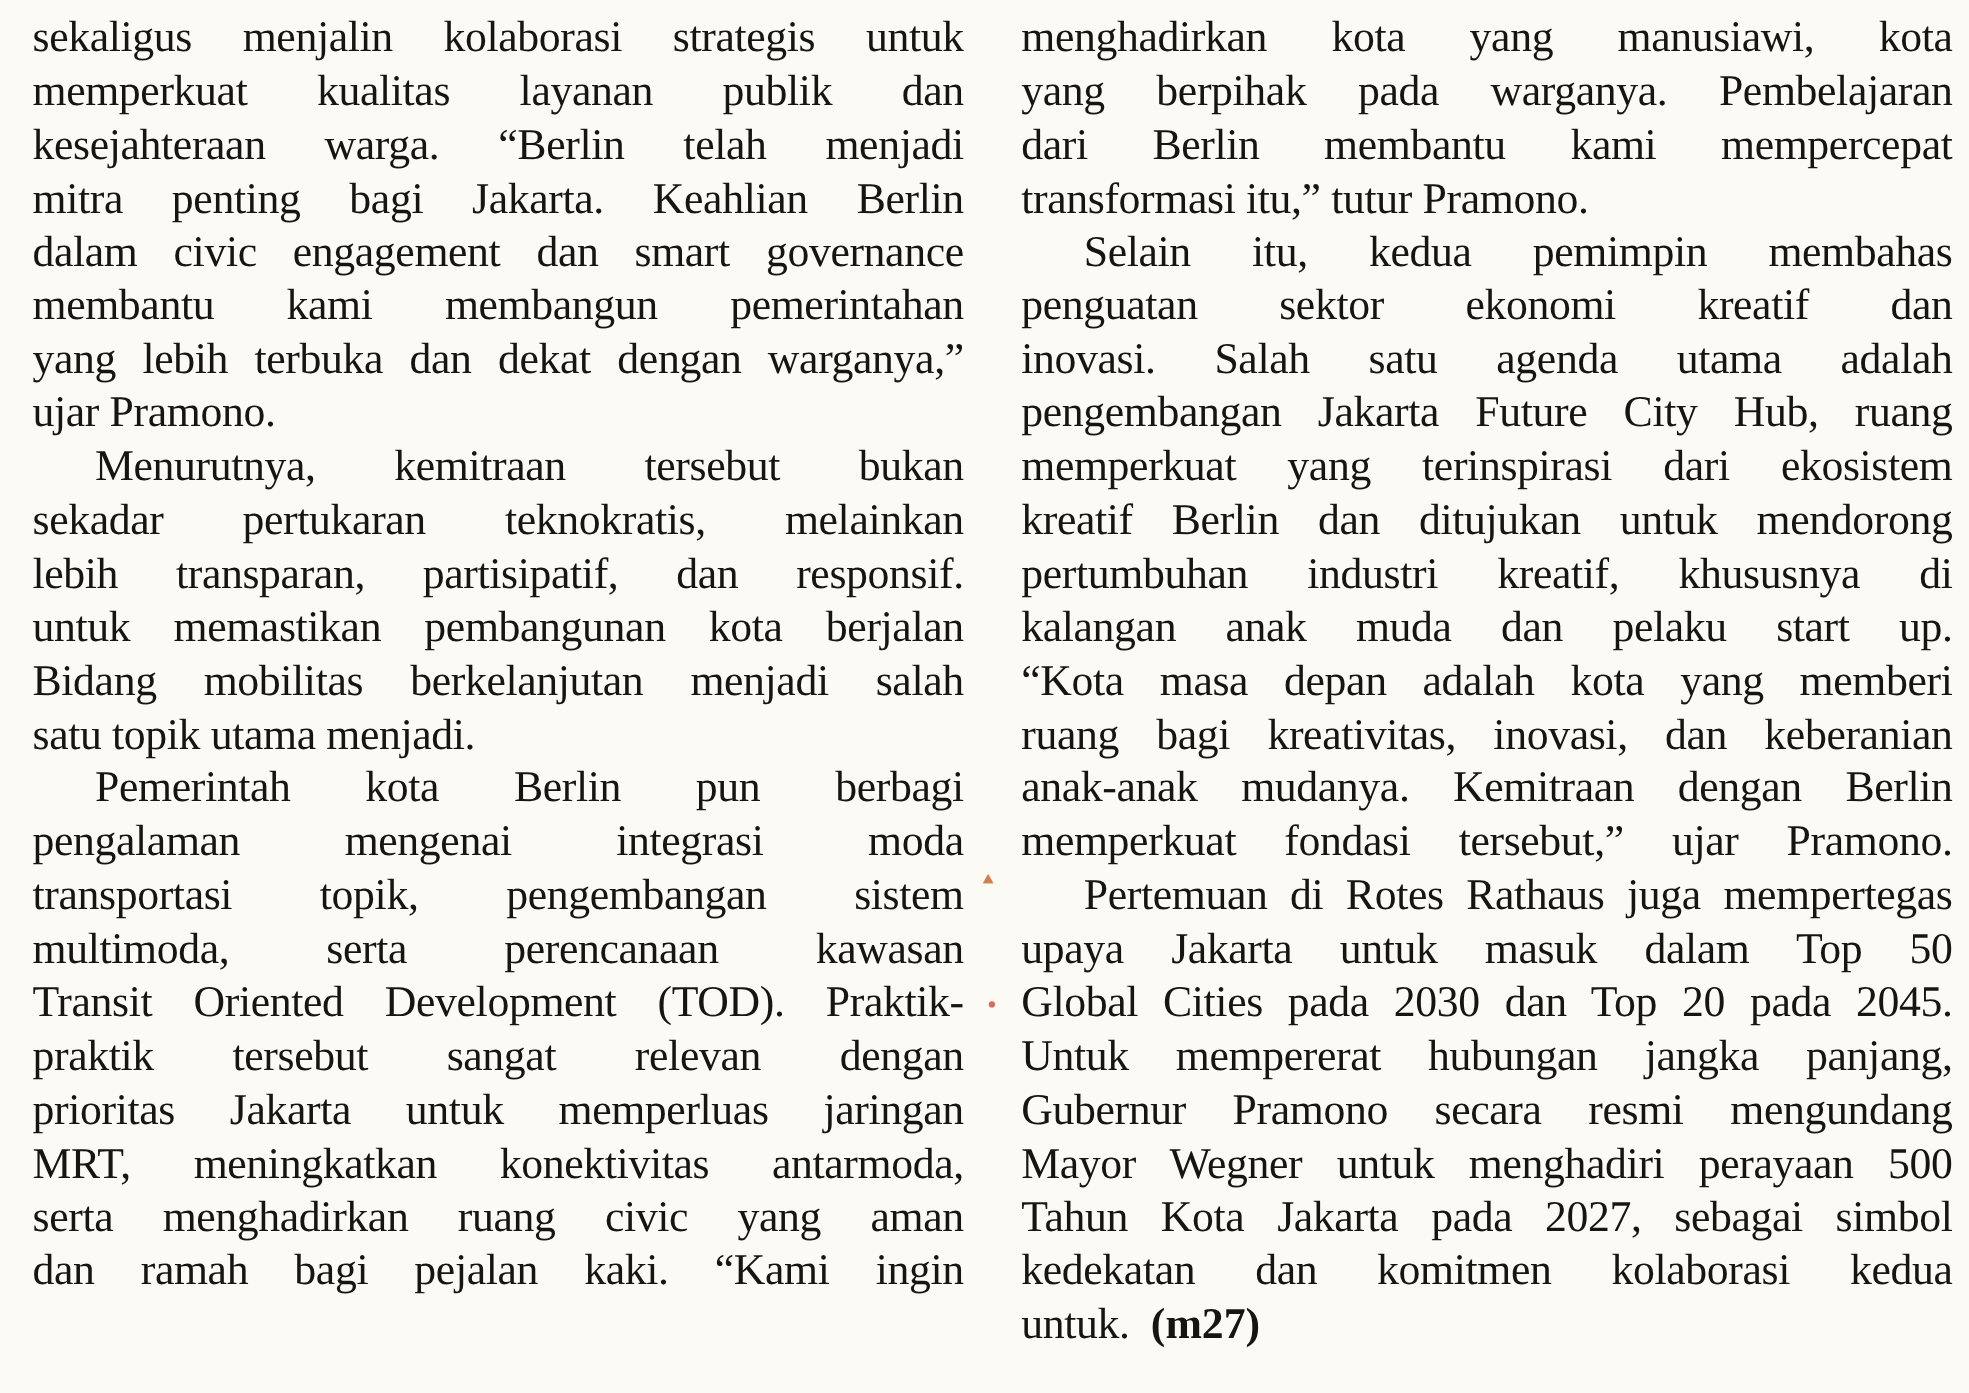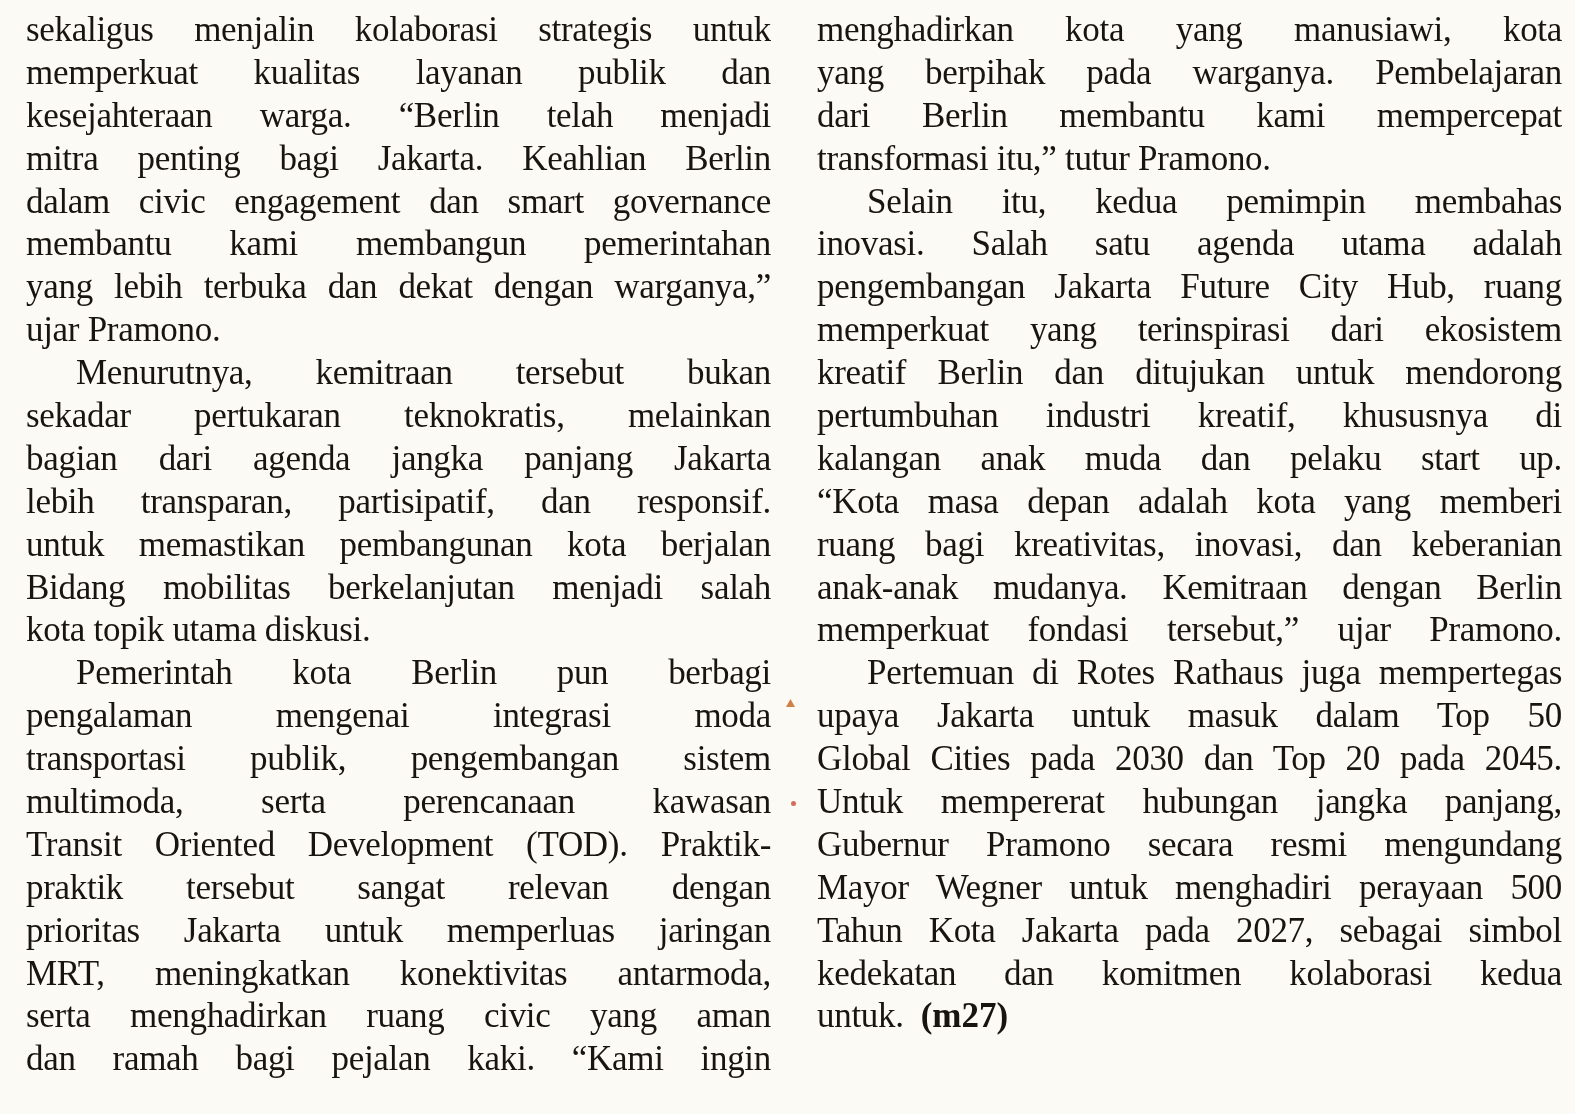--- a/index.html
+++ b/index.html
@@ -65,42 +65,42 @@
       <div class="line just"><span>sekaligus menjalin kolaborasi strategis untuk</span></div>
       <div class="line just"><span>memperkuat kualitas layanan publik dan</span></div>
       <div class="line just"><span>kesejahteraan warga. “Berlin telah menjadi</span></div>
       <div class="line just"><span>mitra penting bagi Jakarta. Keahlian Berlin</span></div>
       <div class="line just"><span>dalam civic engagement dan smart governance</span></div>
       <div class="line just"><span>membantu kami membangun pemerintahan</span></div>
       <div class="line just"><span>yang lebih terbuka dan dekat dengan warganya,”</span></div>
       <div class="line"><span>ujar Pramono.</span></div>
       <div class="line just ind"><span>Menurutnya, kemitraan tersebut bukan</span></div>
       <div class="line just"><span>sekadar pertukaran teknokratis, melainkan</span></div>
-      <div class="line just"><span>bagian dari agenda jangka panjang Jakarta</span></div>
       <div class="line just"><span>lebih transparan, partisipatif, dan responsif.</span></div>
       <div class="line just"><span>untuk memastikan pembangunan kota berjalan</span></div>
       <div class="line just"><span>Bidang mobilitas berkelanjutan menjadi salah</span></div>
-      <div class="line"><span>kota topik utama diskusi.</span></div>
+      <div class="line"><span>satu topik utama menjadi.</span></div>
       <div class="line just ind"><span>Pemerintah kota Berlin pun berbagi</span></div>
       <div class="line just"><span>pengalaman mengenai integrasi moda</span></div>
-      <div class="line just"><span>transportasi publik, pengembangan sistem</span></div>
+      <div class="line just"><span>transportasi topik, pengembangan sistem</span></div>
       <div class="line just"><span>multimoda, serta perencanaan kawasan</span></div>
       <div class="line just"><span>Transit Oriented Development (TOD). Praktik-</span></div>
       <div class="line just"><span>praktik tersebut sangat relevan dengan</span></div>
       <div class="line just"><span>prioritas Jakarta untuk memperluas jaringan</span></div>
       <div class="line just"><span>MRT, meningkatkan konektivitas antarmoda,</span></div>
       <div class="line just"><span>serta menghadirkan ruang civic yang aman</span></div>
       <div class="line just"><span>dan ramah bagi pejalan kaki. “Kami ingin</span></div>
     </div>
   <div class="col">
       <div class="line just"><span>menghadirkan kota yang manusiawi, kota</span></div>
       <div class="line just"><span>yang berpihak pada warganya. Pembelajaran</span></div>
       <div class="line just"><span>dari Berlin membantu kami mempercepat</span></div>
       <div class="line"><span>transformasi itu,” tutur Pramono.</span></div>
       <div class="line just ind"><span>Selain itu, kedua pemimpin membahas</span></div>
+      <div class="line just"><span>penguatan sektor ekonomi kreatif dan</span></div>
       <div class="line just"><span>inovasi. Salah satu agenda utama adalah</span></div>
       <div class="line just"><span>pengembangan Jakarta Future City Hub, ruang</span></div>
       <div class="line just"><span>memperkuat yang terinspirasi dari ekosistem</span></div>
       <div class="line just"><span>kreatif Berlin dan ditujukan untuk mendorong</span></div>
       <div class="line just"><span>pertumbuhan industri kreatif, khususnya di</span></div>
       <div class="line just"><span>kalangan anak muda dan pelaku start up.</span></div>
       <div class="line just"><span>“Kota masa depan adalah kota yang memberi</span></div>
       <div class="line just"><span>ruang bagi kreativitas, inovasi, dan keberanian</span></div>
       <div class="line just"><span>anak-anak mudanya. Kemitraan dengan Berlin</span></div>
       <div class="line just"><span>memperkuat fondasi tersebut,” ujar Pramono.</span></div>

